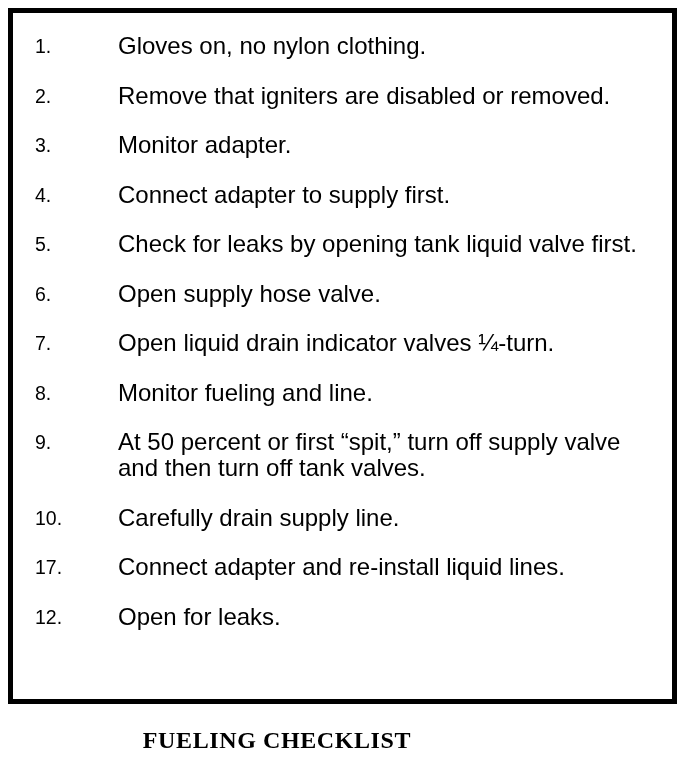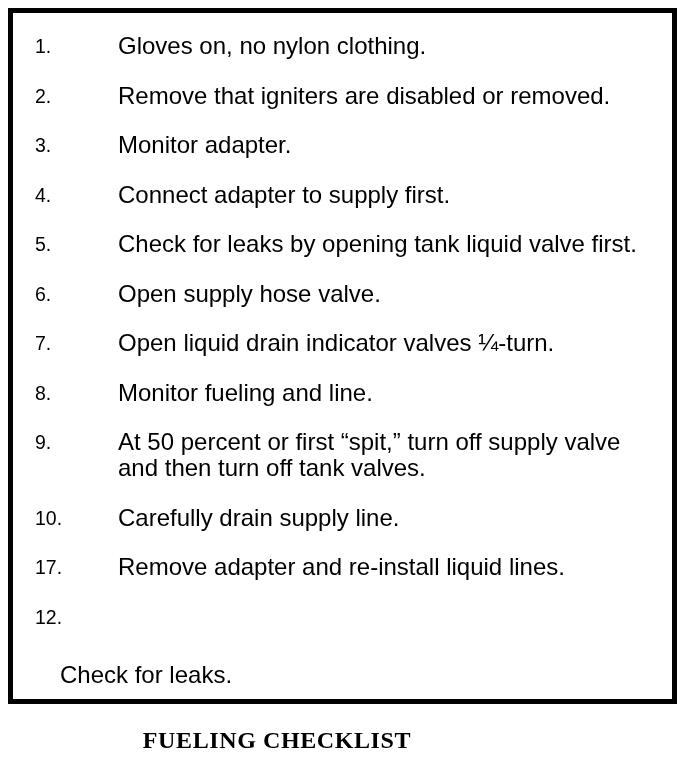--- a/index.html
+++ b/index.html
@@ -42,21 +42,20 @@
   }
   li.step {
     display: flex;
     align-items: flex-start;
     margin-bottom: 23.5px;
     font-size: 19.5px;
     line-height: 26px;
   }
   li.step:last-child {
     margin-bottom: 0;
-    flex-direction: column;
   }
   .step-num {
     width: 58px;
     flex: 0 0 58px;
     text-align: left;
     font-size: 19.5px;
     line-height: 26px;
   }
   .step-text {
     flex: 1 1 auto;
@@ -131,26 +130,26 @@
           <span class="step-text">At 50 percent or first “spit,” turn off supply valve and then turn off tank valves.</span>
         </li>
 
         <li class="step">
           <span class="step-num">10.</span>
           <span class="step-text">Carefully drain supply line.</span>
         </li>
 
         <li class="step">
           <span class="step-num">17.</span>
-          <span class="step-text">Remove adapter and re-install liquid lines.</span>
+          <span class="step-text">Connect adapter and re-install liquid lines.</span>
         </li>
 
         <li class="step">
           <span class="step-num">12.</span>
-          <span class="step-text">Check for leaks.</span>
+          <span class="step-text">Open for leaks.</span>
         </li>
 
       </ol>
     </div>
   </div>
 
   <div class="caption">FUELING CHECKLIST</div>
 
 </div>
 

